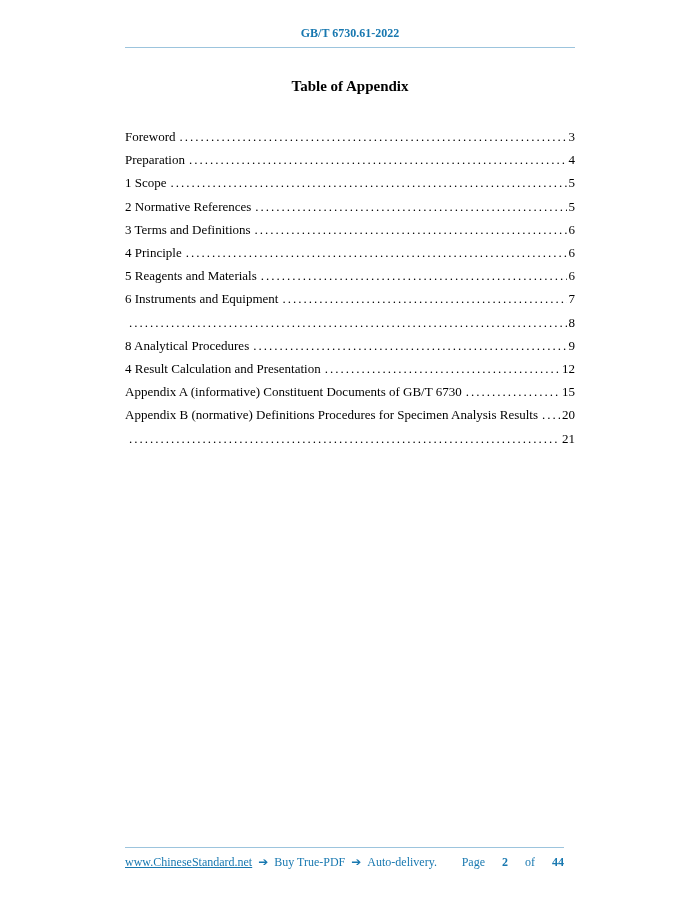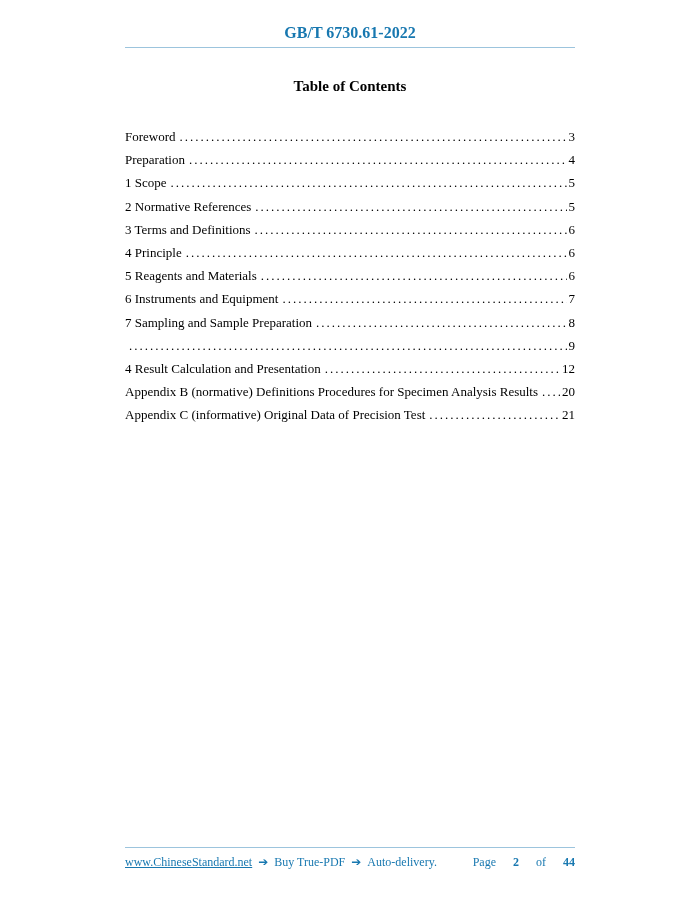--- a/index.html
+++ b/index.html
@@ -15,21 +15,21 @@
   .page {
     position: absolute;
     inset: 0;
     padding: 26px 125px 0 125px;
   }
   
   .doc-number {
     text-align: center;
     color: #1878b0;
     font-weight: bold;
-    font-size: 16px;
+    font-size: 12px;
     line-height: 14px;
   }
   .header-rule {
     margin-top: 7px;
     border-top: 1px solid #9cc4dd;
     height: 0;
   }
   
   .title {
     margin-top: 30px;
@@ -58,21 +58,21 @@
   .dots::after {
     content: "........................................................................................................................................................................................";
     letter-spacing: 2px;
     font-size: 13px;
   }
   .toc-page { white-space: nowrap; }
   
   .footer {
     position: absolute;
     left: 125px;
-    right: 125px;
+    right: 136px;
     bottom: 36px;
   }
   .footer-rule {
     border-top: 1px solid #9cc4dd;
     height: 0;
   }
   .footer-row {
     margin-top: 7px;
     display: flex;
     justify-content: space-between;
@@ -99,21 +99,21 @@
   .bold-num { font-weight: bold; }
 </style>
 </head>
 <body>
 
 <div class="page">
 
   <div class="doc-number">GB/T 6730.61-2022</div>
   <div class="header-rule"></div>
 
-  <div class="title">Table of Contents</div>
+  <div class="title">Table of Appendix</div>
 
   <div class="toc">
     <div class="toc-row">
       <span class="toc-label">Foreword</span>
         <span class="dots"></span>
         <span class="toc-page">3</span>
     </div>
     <div class="toc-row">
       <span class="toc-label">Preparation</span>
         <span class="dots"></span>
@@ -143,40 +143,44 @@
       <span class="toc-label">5 Reagents and Materials</span>
         <span class="dots"></span>
         <span class="toc-page">6</span>
     </div>
     <div class="toc-row">
       <span class="toc-label">6 Instruments and Equipment</span>
         <span class="dots"></span>
         <span class="toc-page">7</span>
     </div>
     <div class="toc-row">
-      <span class="toc-label">7 Sampling and Sample Preparation</span>
         <span class="dots"></span>
         <span class="toc-page">8</span>
     </div>
     <div class="toc-row">
+      <span class="toc-label">8 Analytical Procedures</span>
         <span class="dots"></span>
         <span class="toc-page">9</span>
     </div>
     <div class="toc-row">
       <span class="toc-label">4 Result Calculation and Presentation</span>
         <span class="dots"></span>
         <span class="toc-page">12</span>
     </div>
     <div class="toc-row">
+      <span class="toc-label">Appendix A (informative) Constituent Documents of GB/T 6730</span>
+        <span class="dots"></span>
+        <span class="toc-page">15</span>
+    </div>
+    <div class="toc-row">
       <span class="toc-label">Appendix B (normative) Definitions Procedures for Specimen Analysis Results</span>
         <span class="dots"></span>
         <span class="toc-page">20</span>
     </div>
     <div class="toc-row">
-      <span class="toc-label">Appendix C (informative) Original Data of Precision Test</span>
         <span class="dots"></span>
         <span class="toc-page">21</span>
     </div>
   </div>
 
 </div>
 
 <div class="footer">
   <div class="footer-rule"></div>
   <div class="footer-row">

